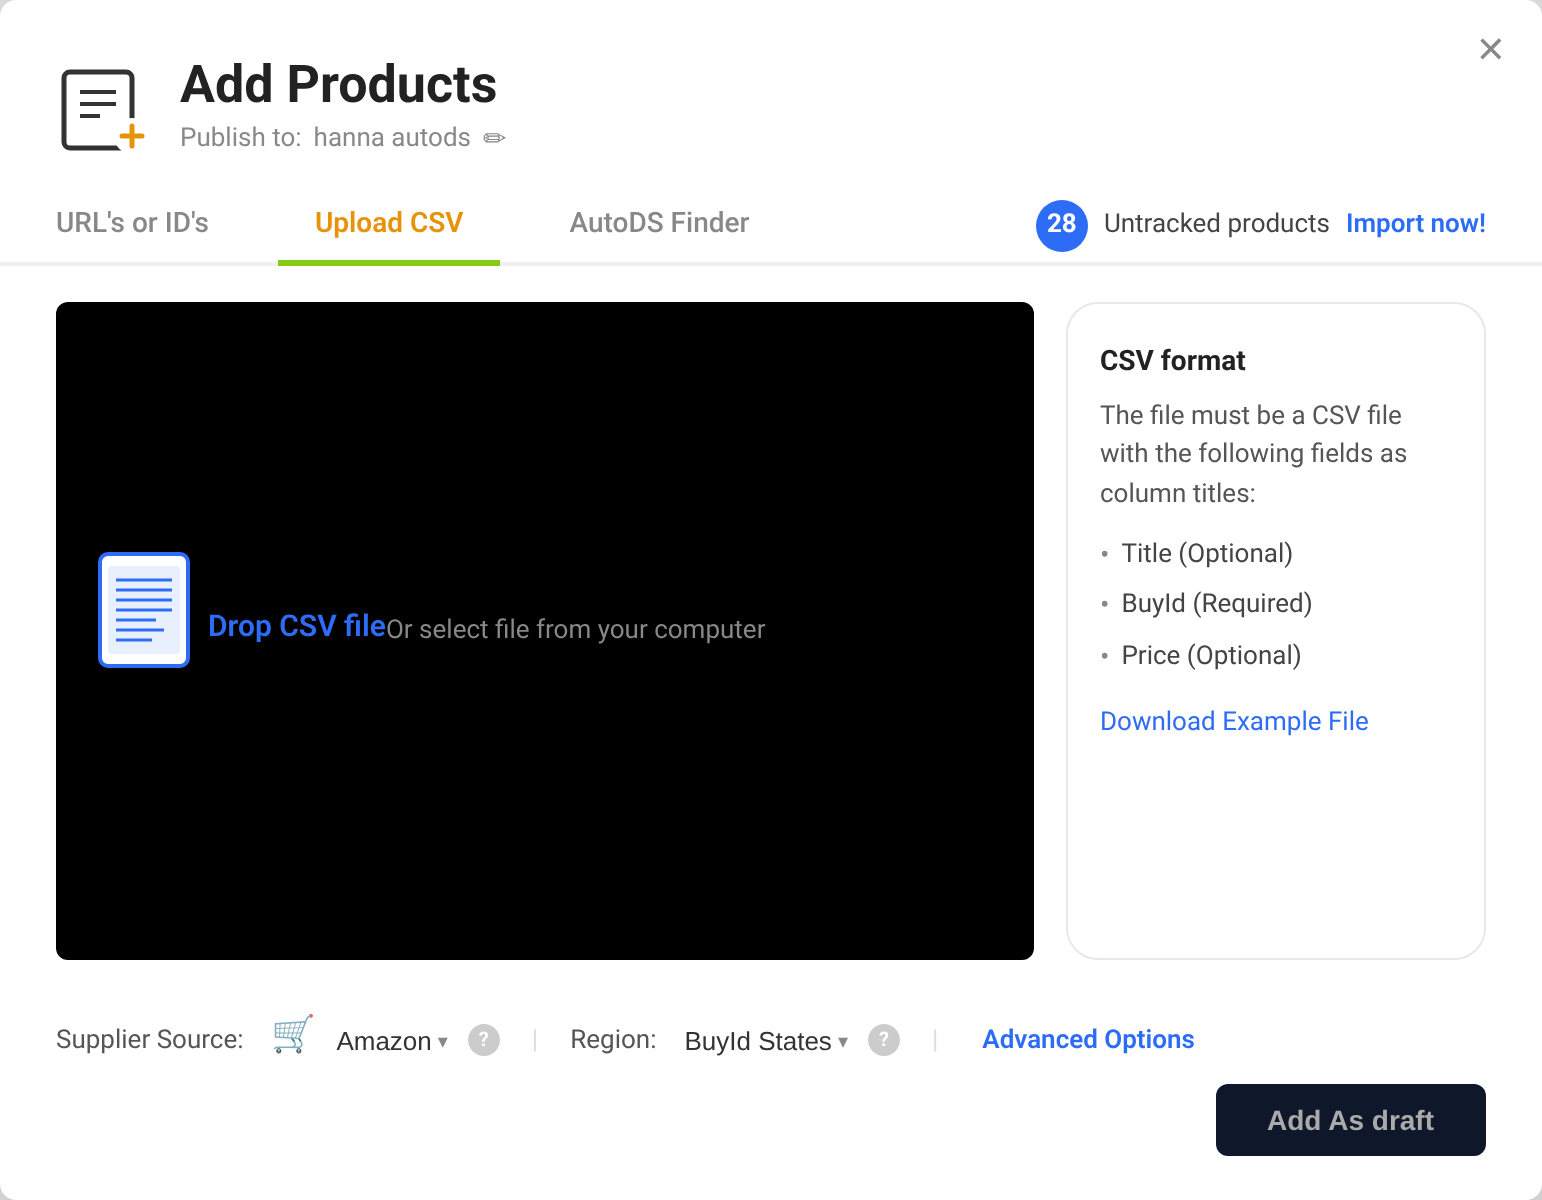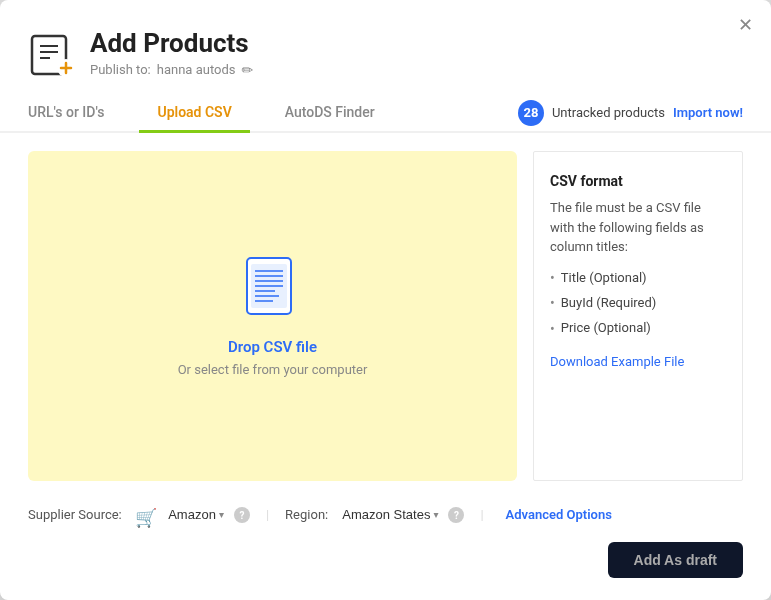--- a/index.html
+++ b/index.html
@@ -123,26 +123,25 @@
       font-size: 13px;
     }
     .content-area {
       display: flex;
       flex: 1;
       padding: 18px 28px 0 28px;
       gap: 16px;
     }
     .drop-zone-container {
       flex: 1;
-      background: #fef9c3;
+      background: #000000;
       border-radius: 6px;
       display: flex;
-      flex-direction: column;
-      align-items: center;
-      justify-content: center;
+      flex-direction: row;
+      align-items: center;
       min-height: 300px;
       padding: 40px 20px;
     }
     .csv-file-icon {
       width: 56px;
       height: 68px;
       margin-bottom: 14px;
     }
     .drop-label {
       font-size: 15px;
@@ -153,21 +152,21 @@
     }
     .drop-sub {
       font-size: 13px;
       color: #888;
     }
     .csv-format-panel {
       width: 210px;
       flex-shrink: 0;
       background: #fff;
       border: 1px solid #e8e8e8;
-      border-radius: 2px;
+      border-radius: 16px;
       padding: 18px 16px;
       font-size: 13px;
       color: #444;
       line-height: 1.6;
     }
     .csv-format-title {
       font-weight: 700;
       color: #222;
       font-size: 14px;
       margin-bottom: 6px;
@@ -196,21 +195,21 @@
       font-size: 14px;
     }
     .download-link {
       color: #2d6cf6;
       font-size: 13px;
       cursor: pointer;
       text-decoration: none;
     }
     .bottom-bar {
       display: flex;
-      align-items: flex-start;
+      align-items: flex-end;
       padding: 18px 28px 14px 28px;
       gap: 10px;
       font-size: 13px;
       color: #444;
       margin-top: 8px;
     }
     .supplier-label {
       font-size: 13px;
       color: #555;
       margin-right: 4px;
@@ -346,21 +345,21 @@
     <span class="supplier-label">Supplier Source:</span>
     <span class="amz-icon" style="font-size:18px;">🛒</span>
     <button class="dropdown-btn">
       <span>Amazon</span>
       <span class="chevron">▾</span>
     </button>
     <span class="help-icon">?</span>
     <span class="sep">|</span>
     <span class="region-label">Region:</span>
     <button class="dropdown-btn">
-      <span>Amazon States</span>
+      <span>BuyId States</span>
       <span class="chevron">▾</span>
     </button>
     <span class="help-icon">?</span>
     <span class="sep">|</span>
     <span class="advanced-link">Advanced Options</span>
   </div>
 
   <div class="footer">
     <button class="add-draft-btn">Add As draft</button>
   </div>

